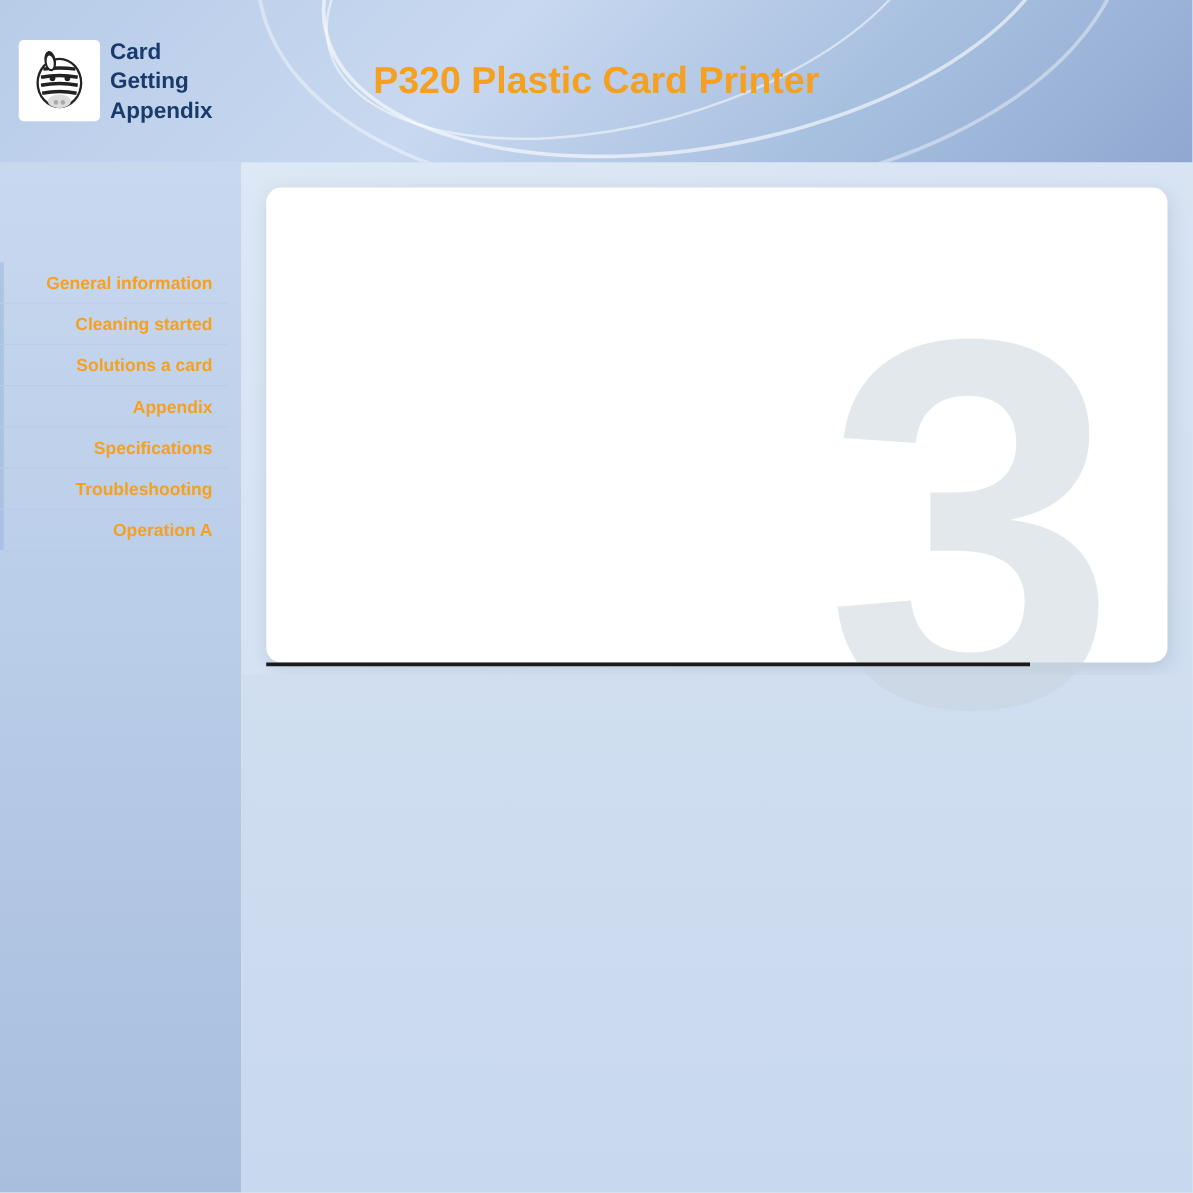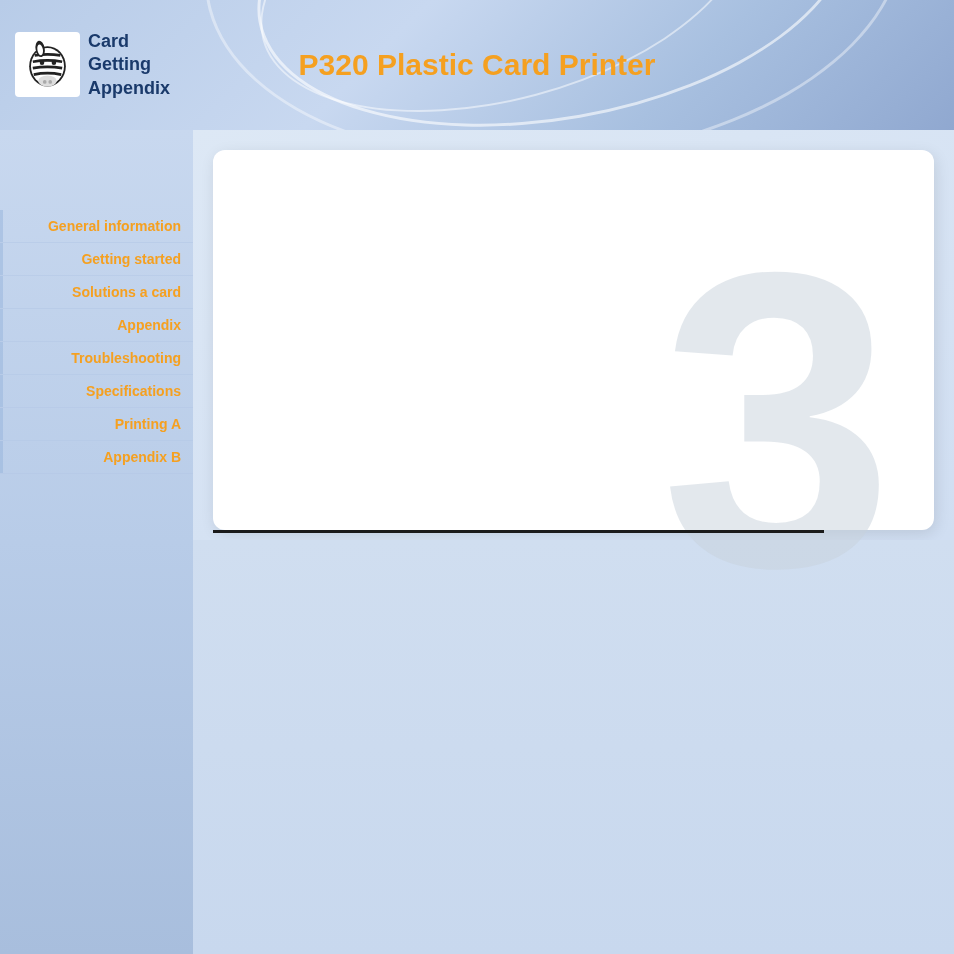--- a/index.html
+++ b/index.html
@@ -108,21 +108,21 @@
 
     
     .sidebar {
       width: 193px;
       min-width: 193px;
       background: linear-gradient(180deg, #c8d8ef 0%, #b8cce8 50%, #a8bedd 100%);
       padding-top: 80px;
       display: flex;
       flex-direction: column;
       align-items: flex-end;
-      padding-right: 0;
+      padding-right: 11px;
     }
 
     .nav-item {
       width: 100%;
       text-align: right;
       padding: 8px 12px 8px 0;
       color: #f5a020;
       font-size: 14px;
       font-weight: bold;
       cursor: pointer;
@@ -241,27 +241,26 @@
   </div>
 
   <h1 class="header-title">P320  Plastic Card Printer</h1>
 </div>
 
 <div class="main-layout">
 
   <nav class="sidebar">
 
     <div class="nav-item">General information</div>
-    <div class="nav-item">Getting started</div>
+    <div class="nav-item">Cleaning started</div>
     <div class="nav-item">Solutions a card</div>
     <div class="nav-item">Appendix</div>
+    <div class="nav-item">Specifications</div>
     <div class="nav-item">Troubleshooting</div>
-    <div class="nav-item">Specifications</div>
-    <div class="nav-item">Printing A</div>
-    <div class="nav-item">Appendix B</div>
+    <div class="nav-item">Operation A</div>
   </nav>
 
   <main class="content-area">
     <div class="page-card"></div>
     <div class="chapter-number">3</div>
     <div class="divider-line"></div>
     <div class="bottom-content"></div>
   </main>
 
 </div>

